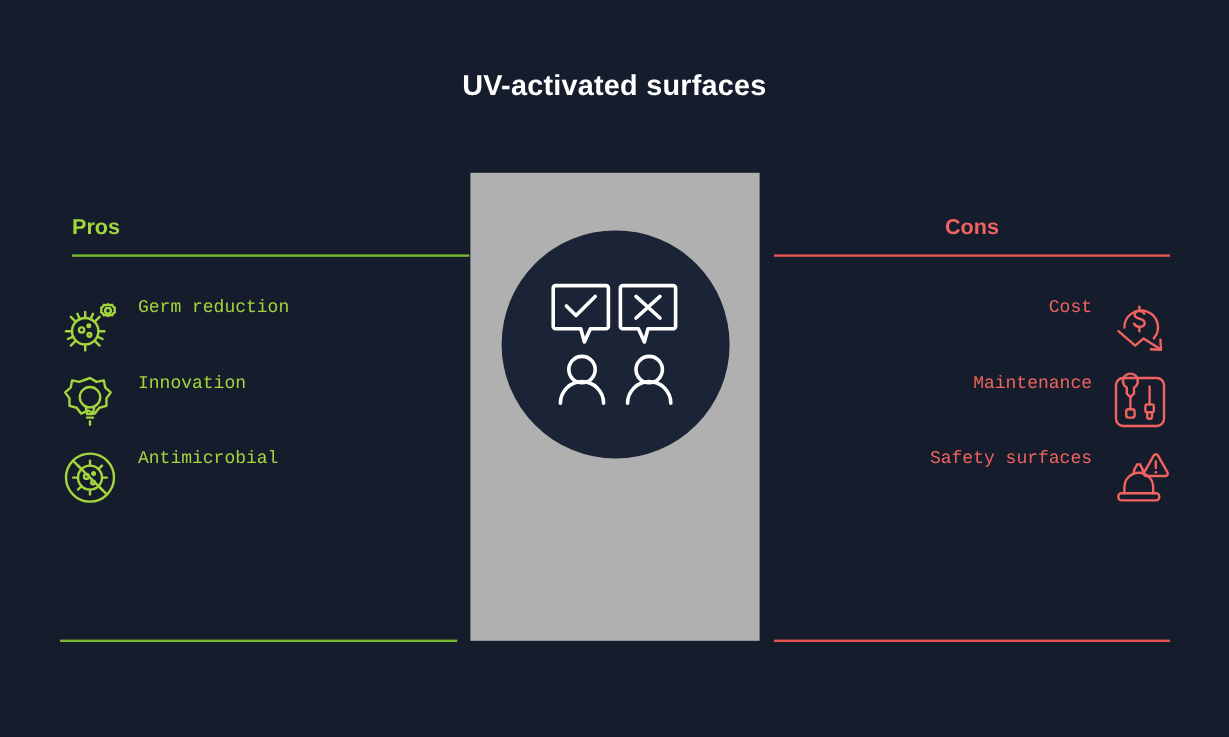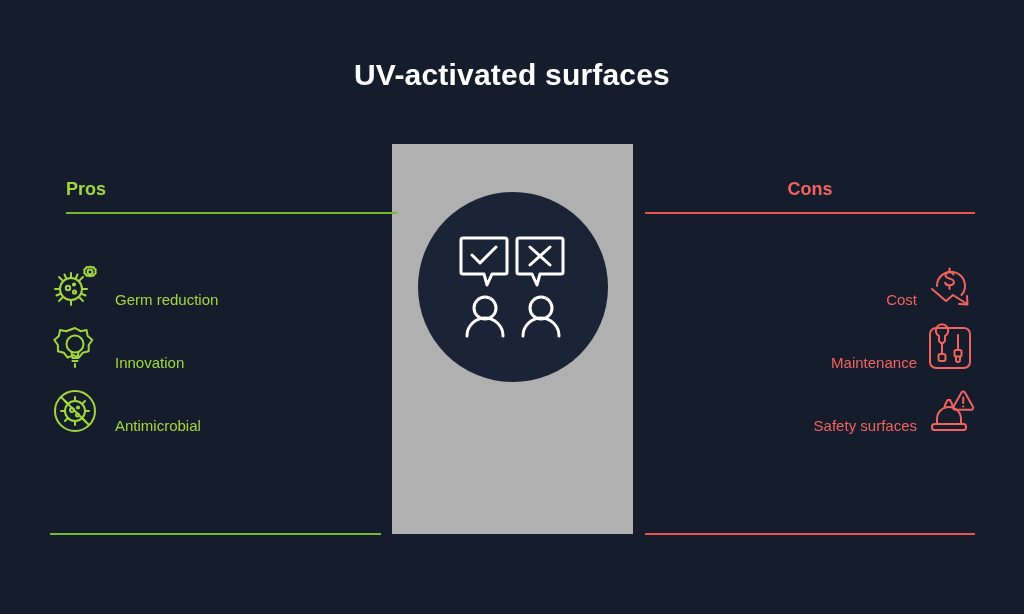--- a/index.html
+++ b/index.html
@@ -20,21 +20,21 @@
     inset: 0;
   }
 
   
   .page-title {
     position: absolute;
     top: 58px;
     left: 0;
     width: 1024px;
     text-align: center;
-    font-size: 30px;
+    font-size: 24px;
     font-weight: bold;
     color: #ffffff;
     letter-spacing: 0.2px;
   }
 
   
   .center-panel {
     position: absolute;
     left: 392px;
     top: 144px;
@@ -58,21 +58,21 @@
   }
   .center-circle svg {
     display: block;
   }
 
   
   .column {
     position: absolute;
     top: 178px;
   }
-  .column-pros { left: 66px; width: 331px; }
+  .column-pros { left: 60px; width: 331px; }
   .column-cons { left: 645px; width: 330px; }
 
   .col-heading {
     font-size: 18px;
     font-weight: bold;
     line-height: 22px;
   }
   .column-pros .col-heading { color: #a3d63c; text-align: left; }
   .column-cons .col-heading { color: #f0635f; text-align: center; }
 
@@ -96,40 +96,41 @@
   
   .items {
     position: absolute;
     top: 247px;
   }
   .items-pros { left: 50px; width: 331px; }
   .items-cons { left: 645px; width: 330px; }
 
   .item {
     display: flex;
-    align-items: flex-end;
+    align-items: flex-start;
     height: 63px;
+    font-family: Liberation Mono, monospace;
   }
   .items-pros .item { justify-content: flex-start; }
   .items-cons .item { justify-content: flex-end; }
 
   .item-icon {
     width: 50px;
     height: 50px;
     flex: 0 0 50px;
     display: flex;
     align-items: center;
     justify-content: center;
   }
   .item-label {
     font-size: 15px;
     line-height: 20px;
   }
   .items-pros .item-label { color: #a3d63c; margin-left: 15px; }
-  .items-cons .item-label { color: #f0635f; margin-right: 8px; text-align: right; }
+  .items-cons .item-label { color: #f0635f; margin-right: 15px; text-align: right; }
 
   .icon-svg { display: block; }
 </style>
 </head>
 <body>
 
 <div id="page-root">
 
   <div class="page-title">UV-activated surfaces</div>
 

